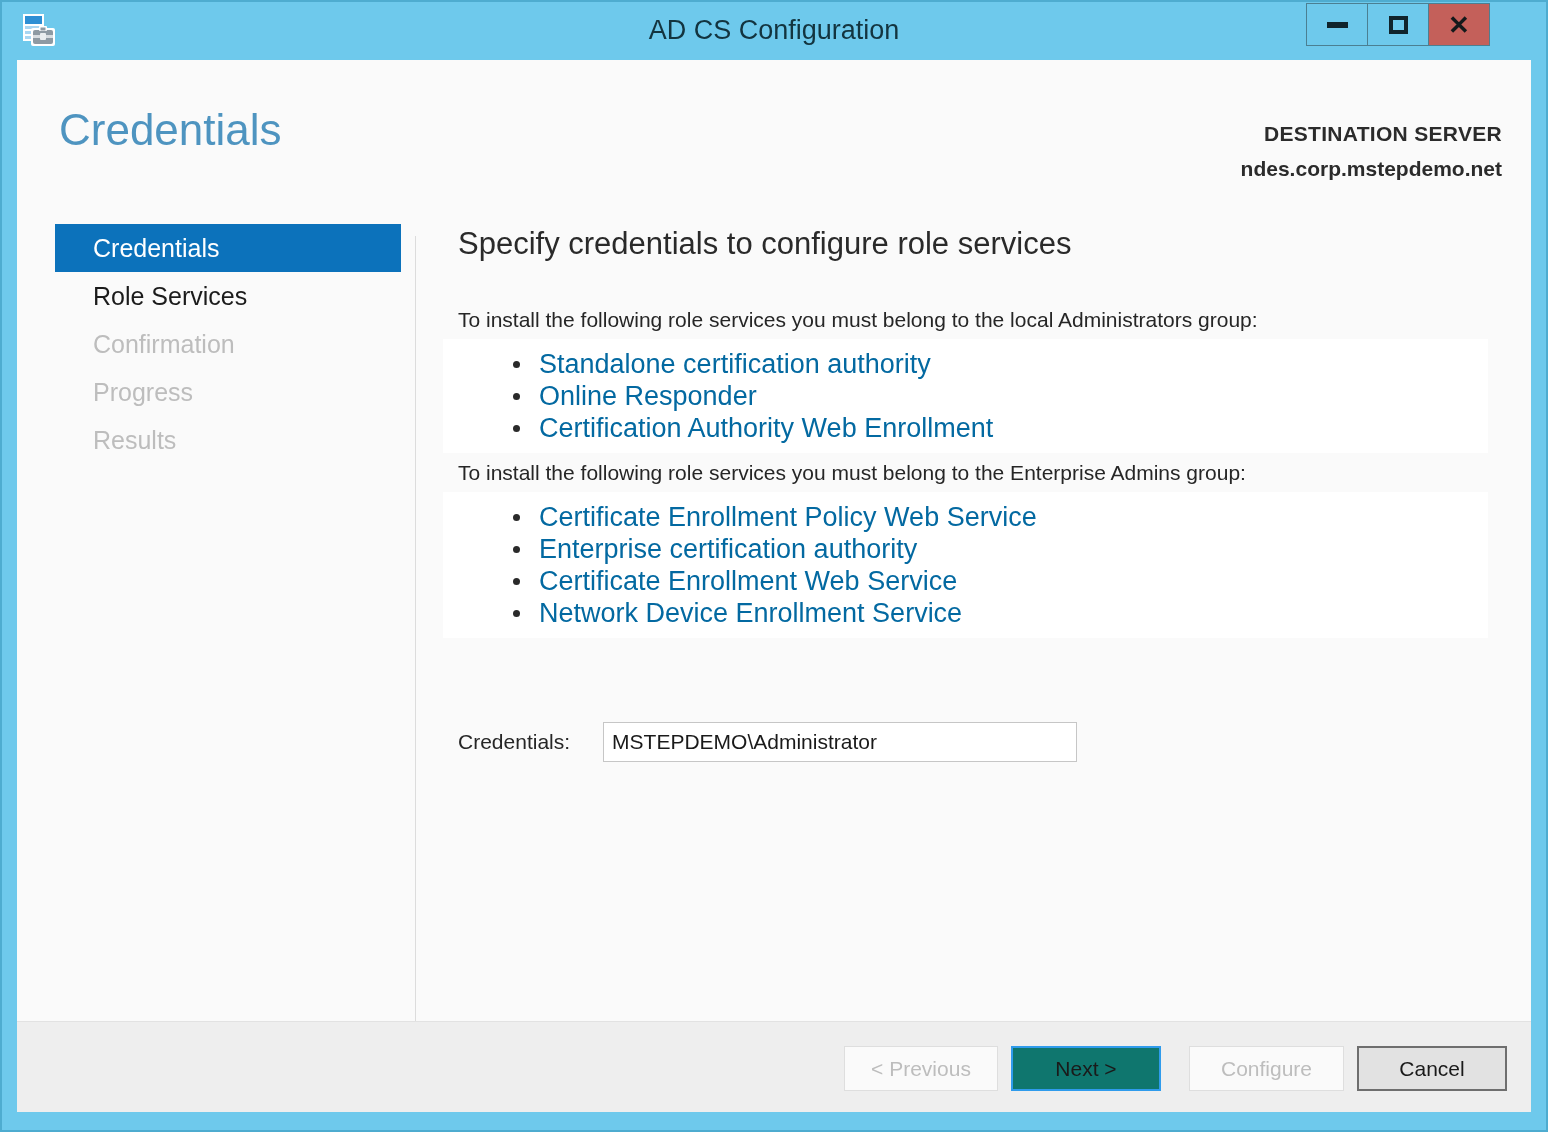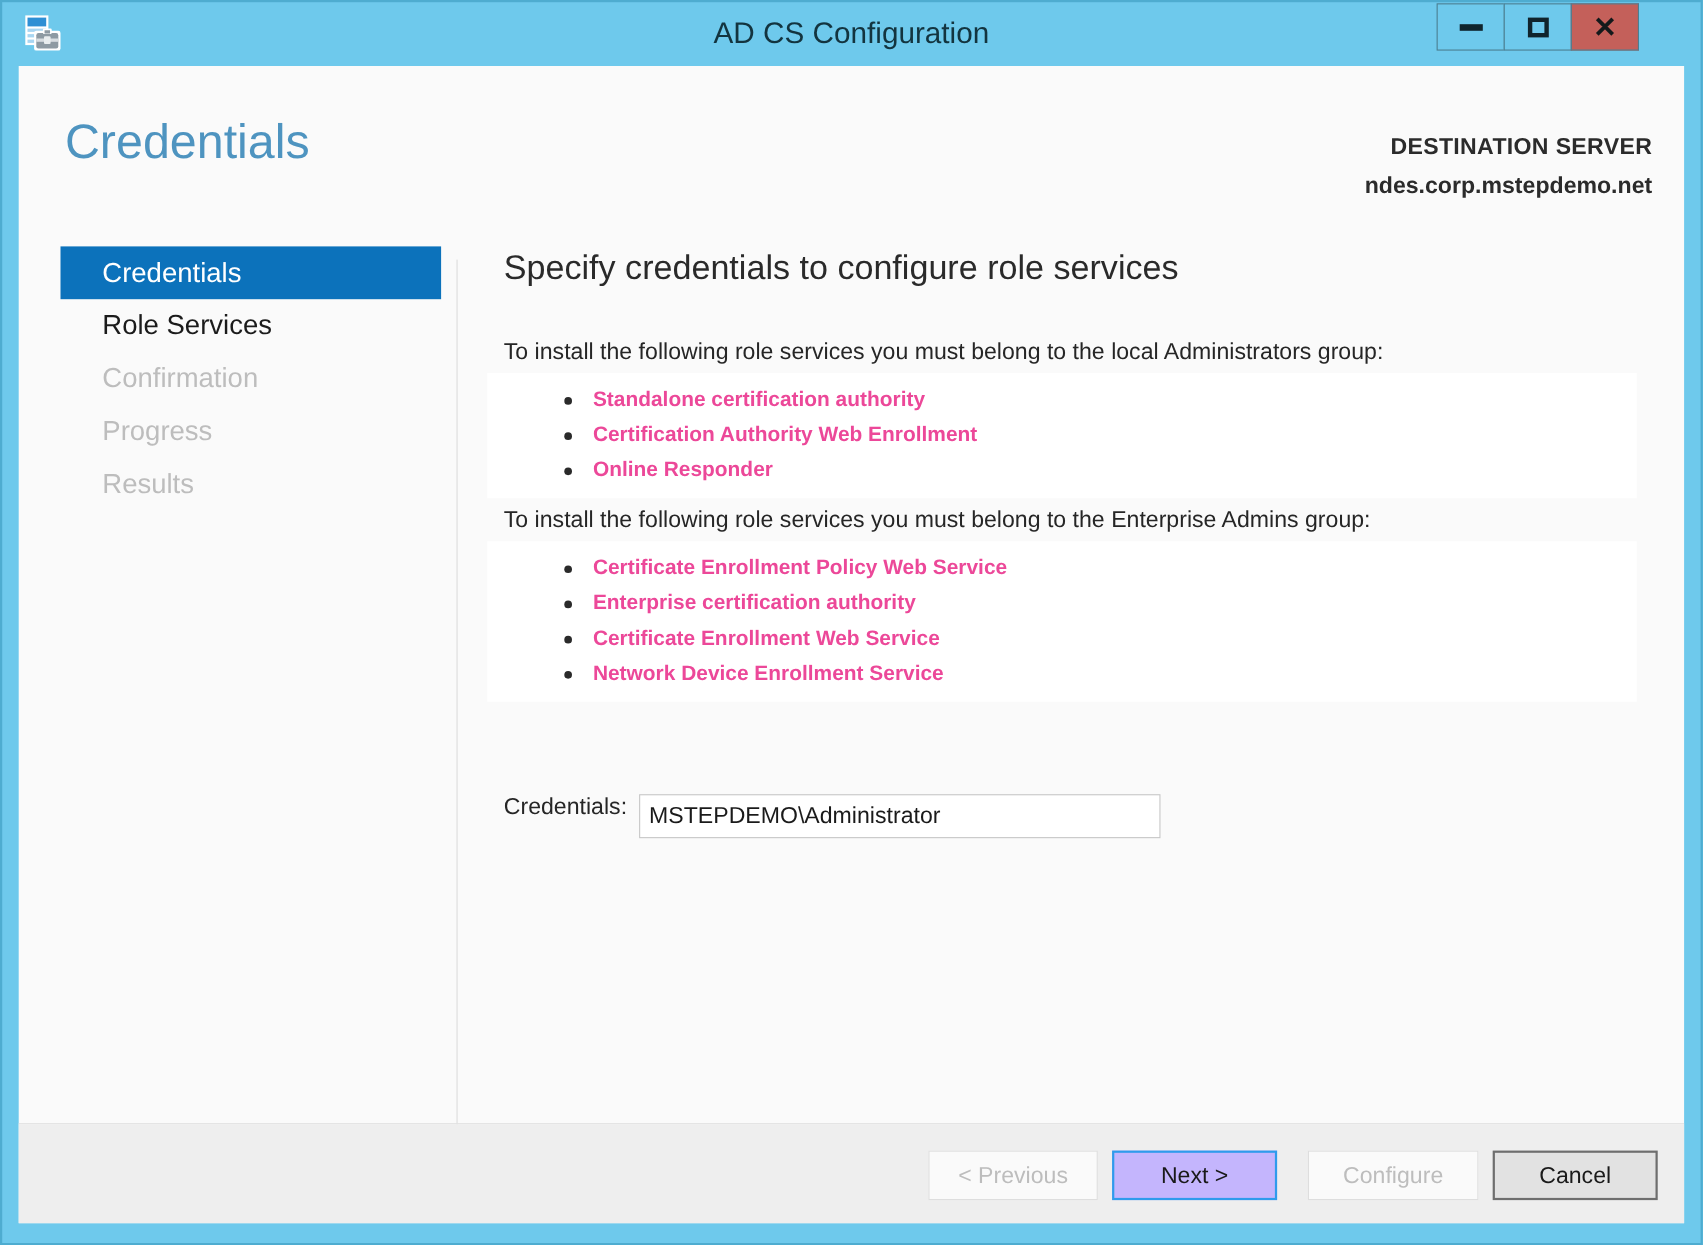--- a/index.html
+++ b/index.html
@@ -199,46 +199,46 @@
     margin-top: 7px;
     padding: 9px 0 9px 0;
     box-sizing: border-box;
   }
   .svc-box ul {
     margin: 0;
     padding: 0 0 0 70px;
     list-style: none;
   }
   .svc-box li {
-    font-size: 19px;
-    color: #ec4899;
+    font-size: 27px;
+    color: #0369a1;
     line-height: 32px;
     position: relative;
     padding-left: 26px;
     font-family: "Liberation Sans", sans-serif;
-    font-weight: bold;
   }
   .svc-box li:before {
     content: "";
     position: absolute;
     left: 0;
     top: 13px;
     width: 7px;
     height: 7px;
     border-radius: 50%;
     background: #2a2a2a;
   }
 
   
   .cred-row {
     position: absolute;
     left: 441px;
     top: 662px;
     display: flex;
-    align-items: flex-start;
+    align-items: center;
+    gap: 22px;
   }
   .cred-label {
     font-size: 21px;
     color: #262626;
     margin-right: 11px;
     font-family: "Liberation Sans", sans-serif;
   }
   .cred-input {
     width: 474px;
     height: 40px;
@@ -313,21 +313,21 @@
   .btn.w-next  { width: 150px; }
   .btn.w-conf  { width: 155px; }
   .btn.w-cancel{ width: 150px; }
   .btn.disabled {
     color: #bdbdbd;
     background: #fafafa;
     border: 1px solid #dedede;
     cursor: default;
   }
   .btn.focused {
-    background: #c4b5fd;
+    background: #0f766e;
     border: 2px solid #2f9bec;
     color: #1a1a1a;
   }
   .btn.strong {
     background: #e2e2e2;
     border: 2px solid #6e6e6e;
     color: #1a1a1a;
   }
   .gap { width: 28px; }
   .gap-sm { width: 13px; }
@@ -401,22 +401,22 @@
     <div class="vdivider"></div>
 
     <div class="content">
 
       <h1 class="content-h1">Specify credentials to configure role services</h1>
 
       <div class="intro">To install the following role services you must belong to the local Administrators group:</div>
       <div class="svc-box">
         <ul>
           <li><span>Standalone certification authority</span></li>
+          <li><span>Online Responder</span></li>
           <li><span>Certification Authority Web Enrollment</span></li>
-          <li><span>Online Responder</span></li>
         </ul>
       </div>
 
       <div class="intro" style="margin-top:8px;">To install the following role services you must belong to the Enterprise Admins group:</div>
       <div class="svc-box">
         <ul>
           <li><span>Certificate Enrollment Policy Web Service</span></li>
           <li><span>Enterprise certification authority</span></li>
           <li><span>Certificate Enrollment Web Service</span></li>
           <li><span>Network Device Enrollment Service</span></li>

